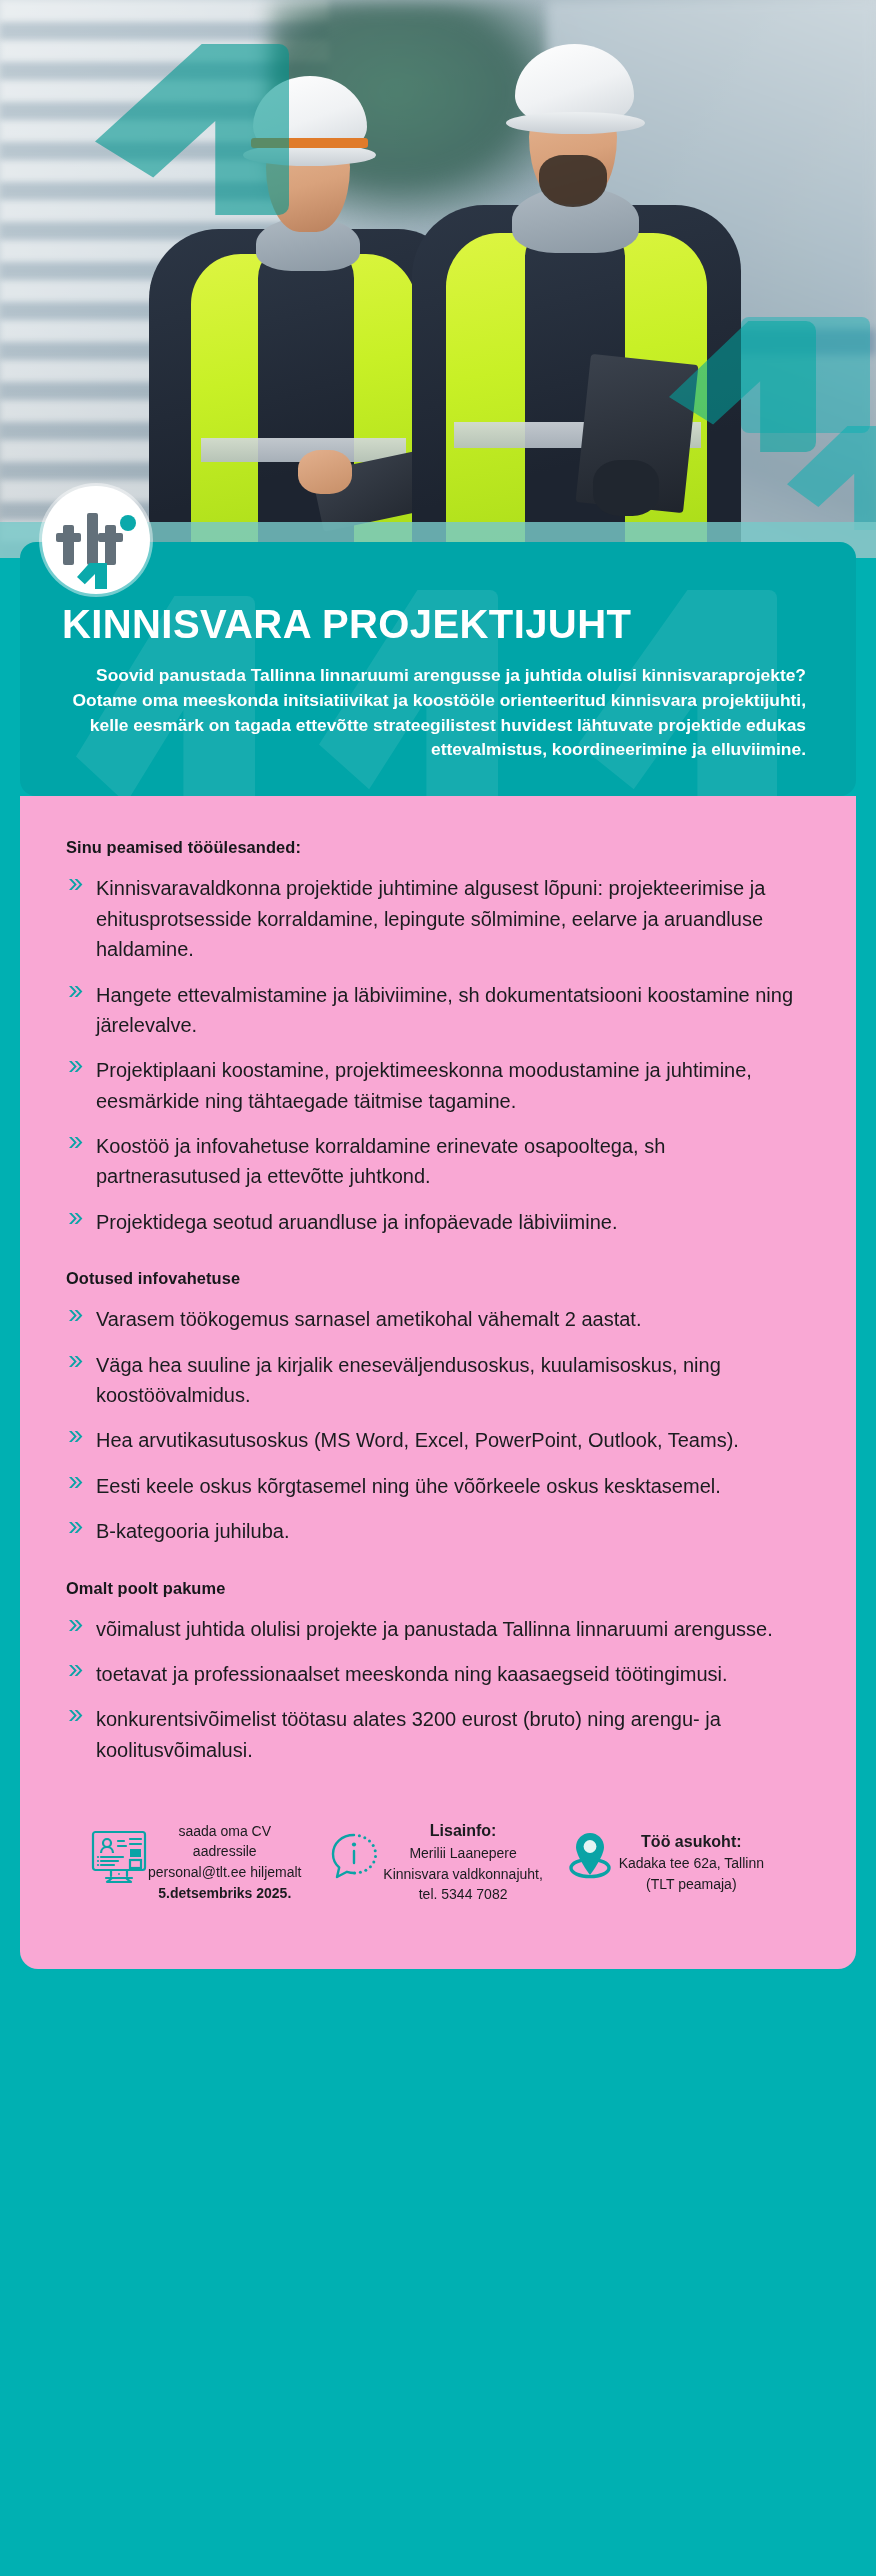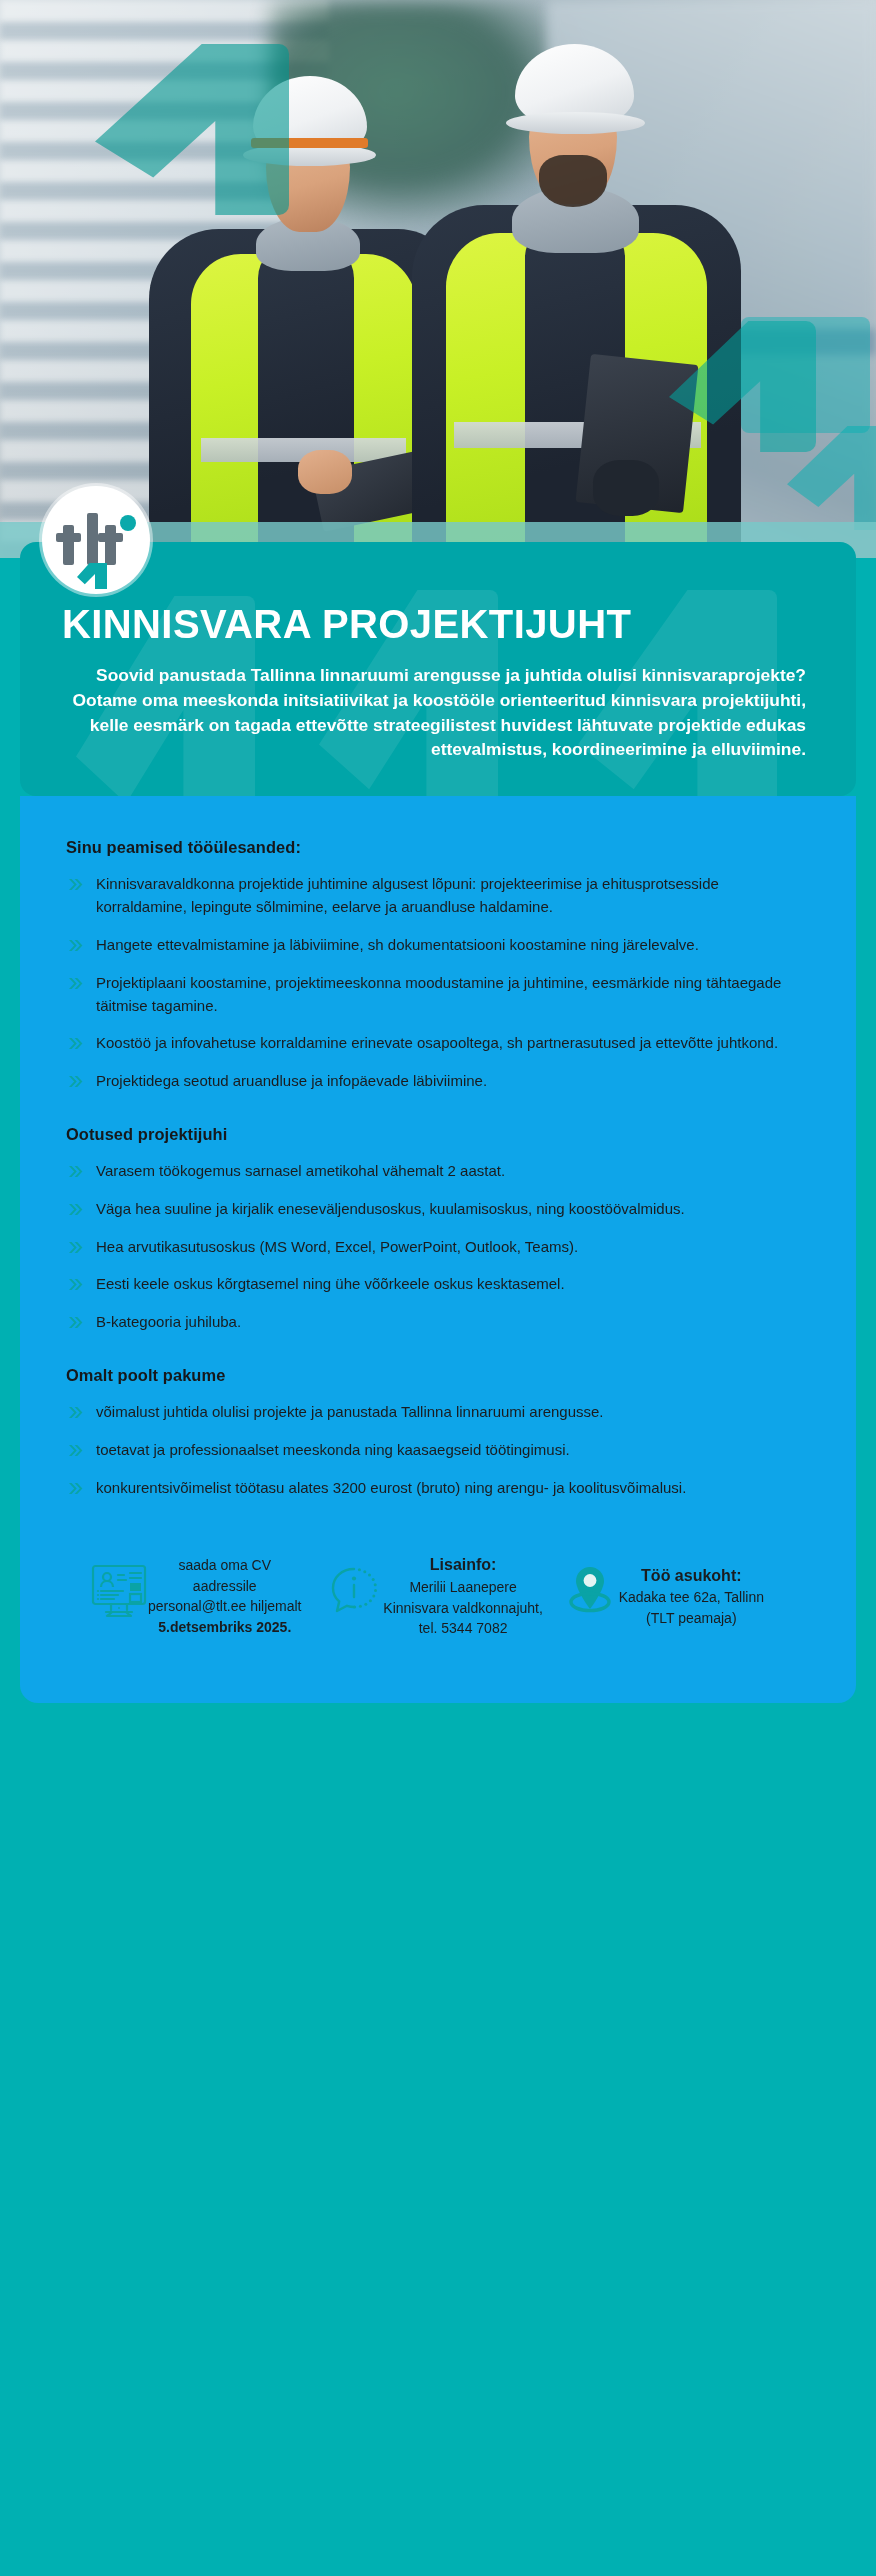--- a/index.html
+++ b/index.html
@@ -168,40 +168,40 @@
   .logo-arrow {
     position:absolute; left:20px; top:52px; width:30px; height:26px;
     background:#0aa9ab;
     clip-path:polygon(0% 54%, 42% 0%, 100% 0%, 100% 100%, 60% 100%, 60% 42%, 26% 82%);
   }
 
   
   .content-card {
     position:relative;
     margin:0 20px;
-    background:#0ea5e9;
+    background:#f9a8d4;
     border-radius:0 0 18px 18px;
     padding:42px 46px 30px;
     z-index:2;
   }
   .section { margin-bottom:8px; }
   .section + .section { margin-top:32px; }
   .section-title {
     font-size:16.4px;
     font-weight:bold;
     color:#16181b;
     margin-bottom:16px;
     letter-spacing:0.1px;
   }
   ul.bullets { list-style:none; }
   ul.bullets li {
     position:relative;
     padding-left:30px;
     margin-bottom:15px;
-    font-size:15px;
+    font-size:20px;
     line-height:1.52;
     color:#1a1c1f;
   }
   ul.bullets li:last-child { margin-bottom:0; }
   .bullet-icon {
     position:absolute; left:2px; top:4px;
     width:15px; height:15px;
     color:#0aa3a6;
     font-weight:bold;
     font-size:15px;
@@ -347,21 +347,21 @@
               <path d="M1 2 L6.2 7.5 L1 13 L3.6 13 L8.8 7.5 L3.6 2 Z" fill="currentColor"></path>
               <path d="M6.6 2 L11.8 7.5 L6.6 13 L9.2 13 L14.4 7.5 L9.2 2 Z" fill="currentColor"></path>
             </svg>
         </span>
         <span>Projektidega seotud aruandluse ja infopäevade läbiviimine.</span>
       </li>
     </ul>
   </div>
 
   <div class="section">
-    <div class="section-title">Ootused projektijuhi</div>
+    <div class="section-title">Ootused infovahetuse</div>
     <ul class="bullets">
       <li>
         <span class="bullet-icon">
           <svg width="15" height="15" viewBox="0 0 15 15">
               <path d="M1 2 L6.2 7.5 L1 13 L3.6 13 L8.8 7.5 L3.6 2 Z" fill="currentColor"></path>
               <path d="M6.6 2 L11.8 7.5 L6.6 13 L9.2 13 L14.4 7.5 L9.2 2 Z" fill="currentColor"></path>
             </svg>
         </span>
         <span>Varasem töökogemus sarnasel ametikohal vähemalt 2 aastat.</span>
       </li>

